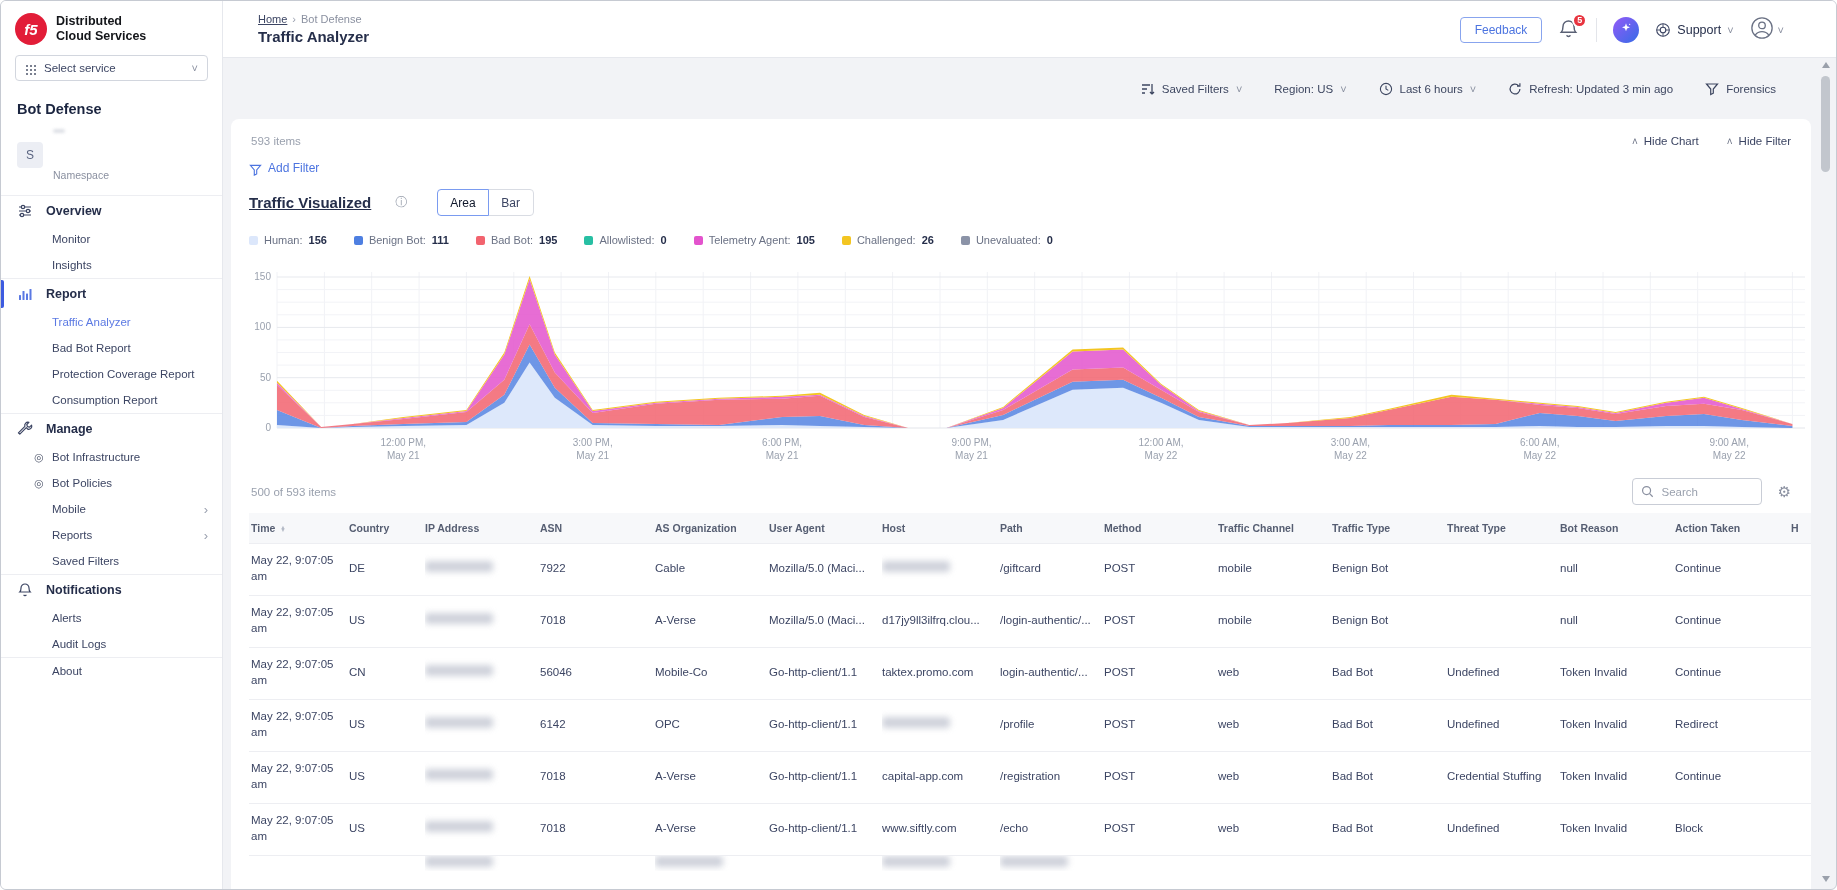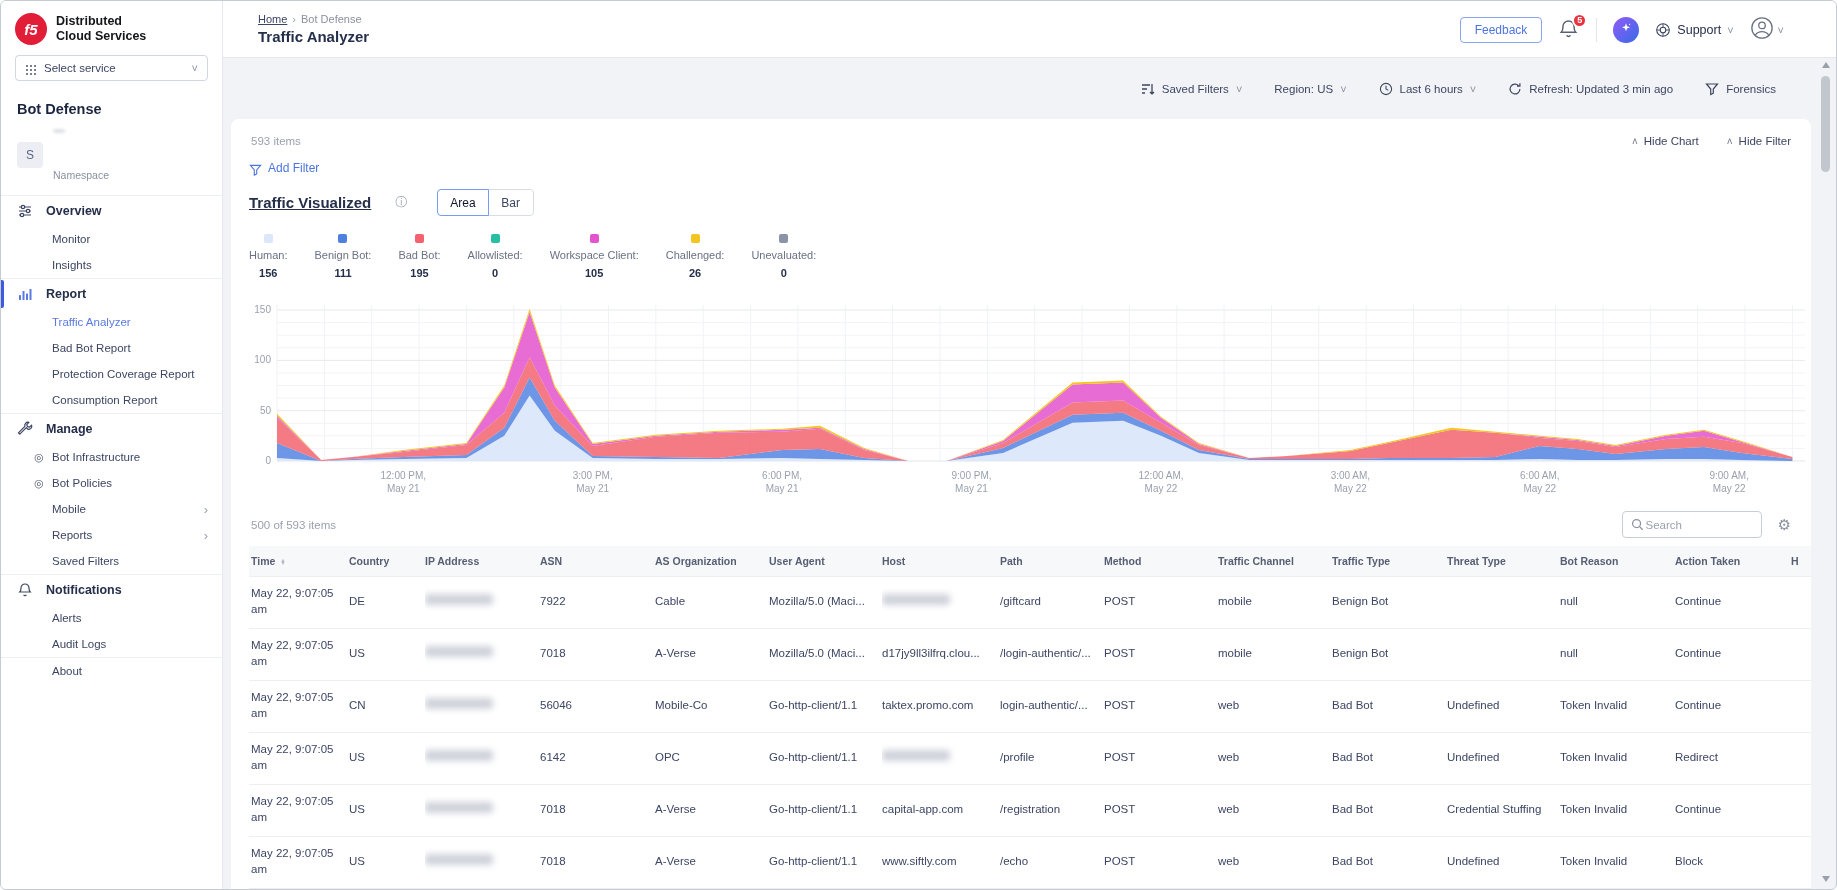--- a/index.html
+++ b/index.html
@@ -70,29 +70,29 @@
   .titlerow{margin-top:14px;display:flex;align-items:center;gap:24px;}
   .chart-title{font-size:15px;font-weight:700;color:#252e4a;text-decoration:underline;cursor:pointer;}
   .info-glyph{color:#9aa1ae;font-size:12px;}
   .toggle{display:flex;margin-left:6px;}
   .tg-btn{height:27px;min-width:46px;padding:0 12px;background:#fff;font-size:12px;font-family:inherit;cursor:pointer;
     border:1px solid #d9dce3;color:#3c4563;}
   .tg-btn.first{border-radius:4px 0 0 4px;}
   .tg-btn.last{border-radius:0 4px 4px 0;margin-left:-1px;}
   .tg-btn.active{border-color:#7a9bf0;color:#0f172a;position:relative;z-index:1;}
   .legend{margin-top:18px;display:flex;gap:27px;font-size:11px;align-items:center;flex-wrap:nowrap;}
-  .lg-item{display:flex;align-items:center;gap:6px;white-space:nowrap;flex-direction:column;}
+  .lg-item{display:flex;align-items:center;gap:6px;white-space:nowrap;}
   .lg-swatch{width:9px;height:9px;border-radius:2px;flex:none;}
   .lg-label{color:#6a7184;}
   .lg-count{color:#252e4a;font-weight:700;}
   .chartbox{margin-top:14px;}
   .row5{display:flex;justify-content:space-between;align-items:center;padding:2px 20px 8px 2px;}
   .table-count{color:#9aa1ae;font-size:11.5px;}
   .search-wrap{display:flex;align-items:center;gap:16px;}
-  .search-box{display:flex;align-items:center;gap:0;width:140px;height:27px;border:1px solid #c9cdd6;border-radius:4px;padding:0 8px;background:#fff;}
+  .search-box{display:flex;align-items:center;gap:6px;width:130px;height:27px;border:1px solid #c9cdd6;border-radius:4px;padding:0 8px;background:#fff;}
   .search-box input{border:none;outline:none;width:100%;font-size:11.5px;font-family:inherit;color:#3c4563;}
   .search-box input::placeholder{color:#9aa1ae;}
   .gear{color:#8a90a0;font-size:15px;cursor:pointer;}
 
   
   .tablewrap{width:1564px;overflow:hidden;}
   table{border-collapse:collapse;table-layout:fixed;width:1602px;}
   thead th{background:#f7f8fa;height:30px;text-align:left;font-size:10.5px;font-weight:700;color:#565e72;padding:0 8px 0 0;white-space:nowrap;}
   thead th:first-child{padding-left:2px;}
   tbody td{height:52px;font-size:11.5px;color:#3c4563;border-bottom:1px solid #edeef2;padding:0 10px 0 0;vertical-align:middle;
@@ -342,21 +342,21 @@
             <span class="lg-label">Bad Bot:</span>
             <span class="lg-count"> 195</span>
           </span>
           <span class="lg-item">
             <span class="lg-swatch" style="background:#27bfa3"></span>
             <span class="lg-label">Allowlisted:</span>
             <span class="lg-count"> 0</span>
           </span>
           <span class="lg-item">
             <span class="lg-swatch" style="background:#e353cd"></span>
-            <span class="lg-label">Workspace Client:</span>
+            <span class="lg-label">Telemetry Agent:</span>
             <span class="lg-count"> 105</span>
           </span>
           <span class="lg-item">
             <span class="lg-swatch" style="background:#f3c521"></span>
             <span class="lg-label">Challenged:</span>
             <span class="lg-count"> 26</span>
           </span>
           <span class="lg-item">
             <span class="lg-swatch" style="background:#8b93a7"></span>
             <span class="lg-label">Unevaluated:</span>

